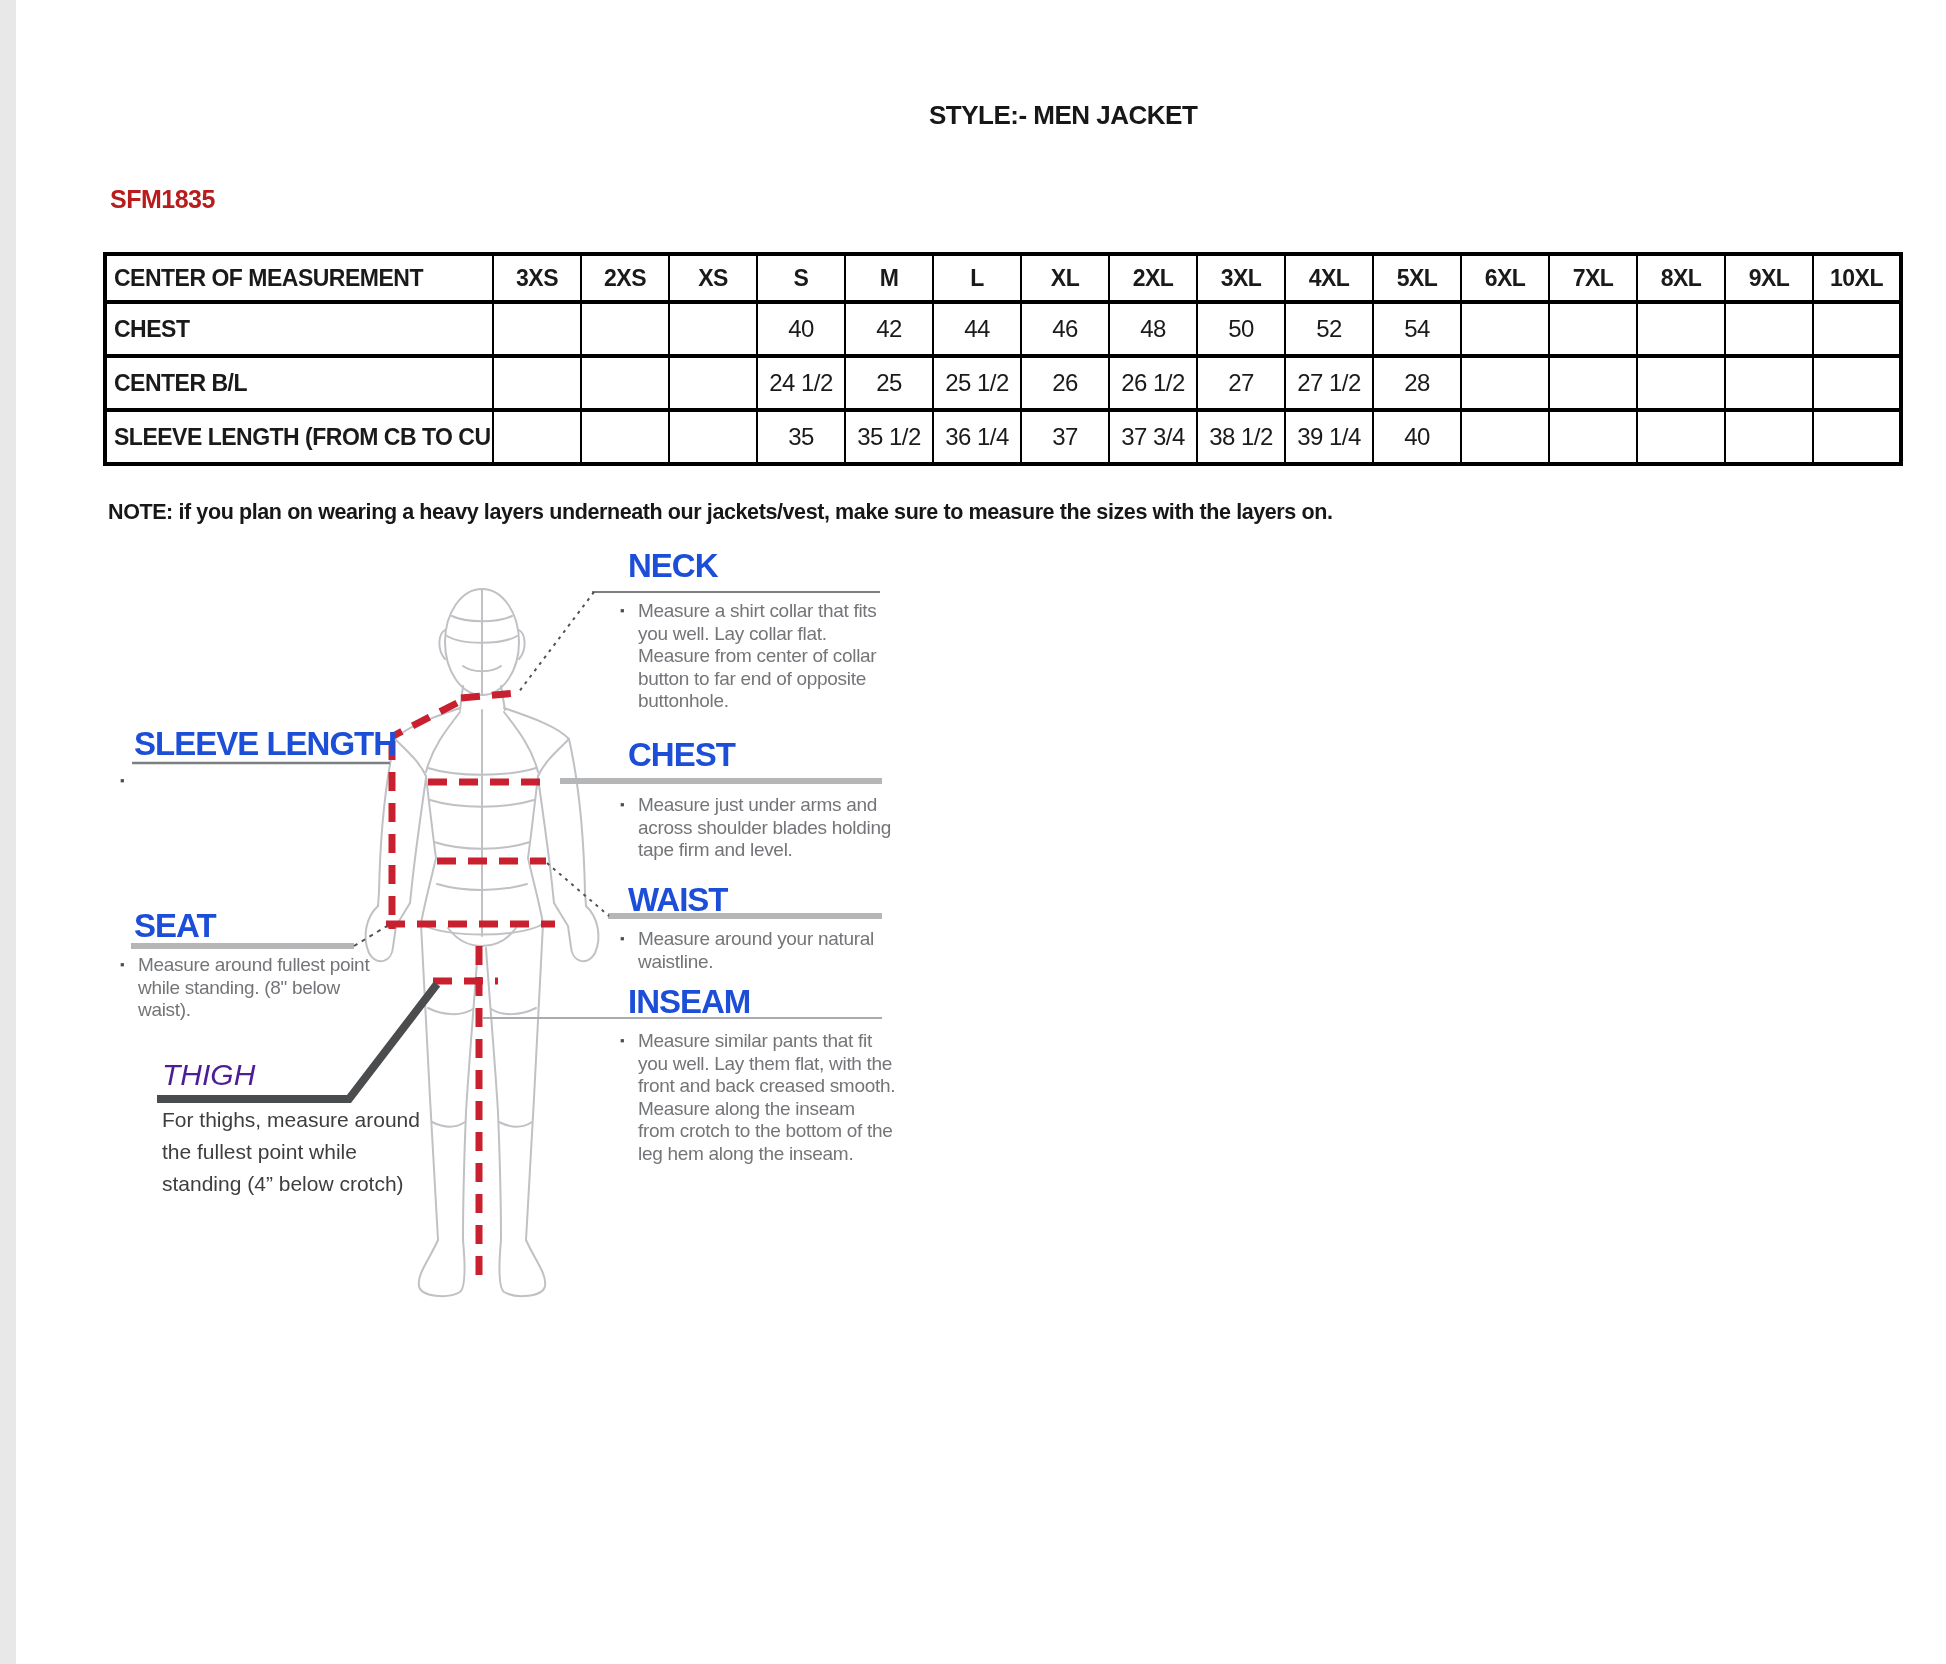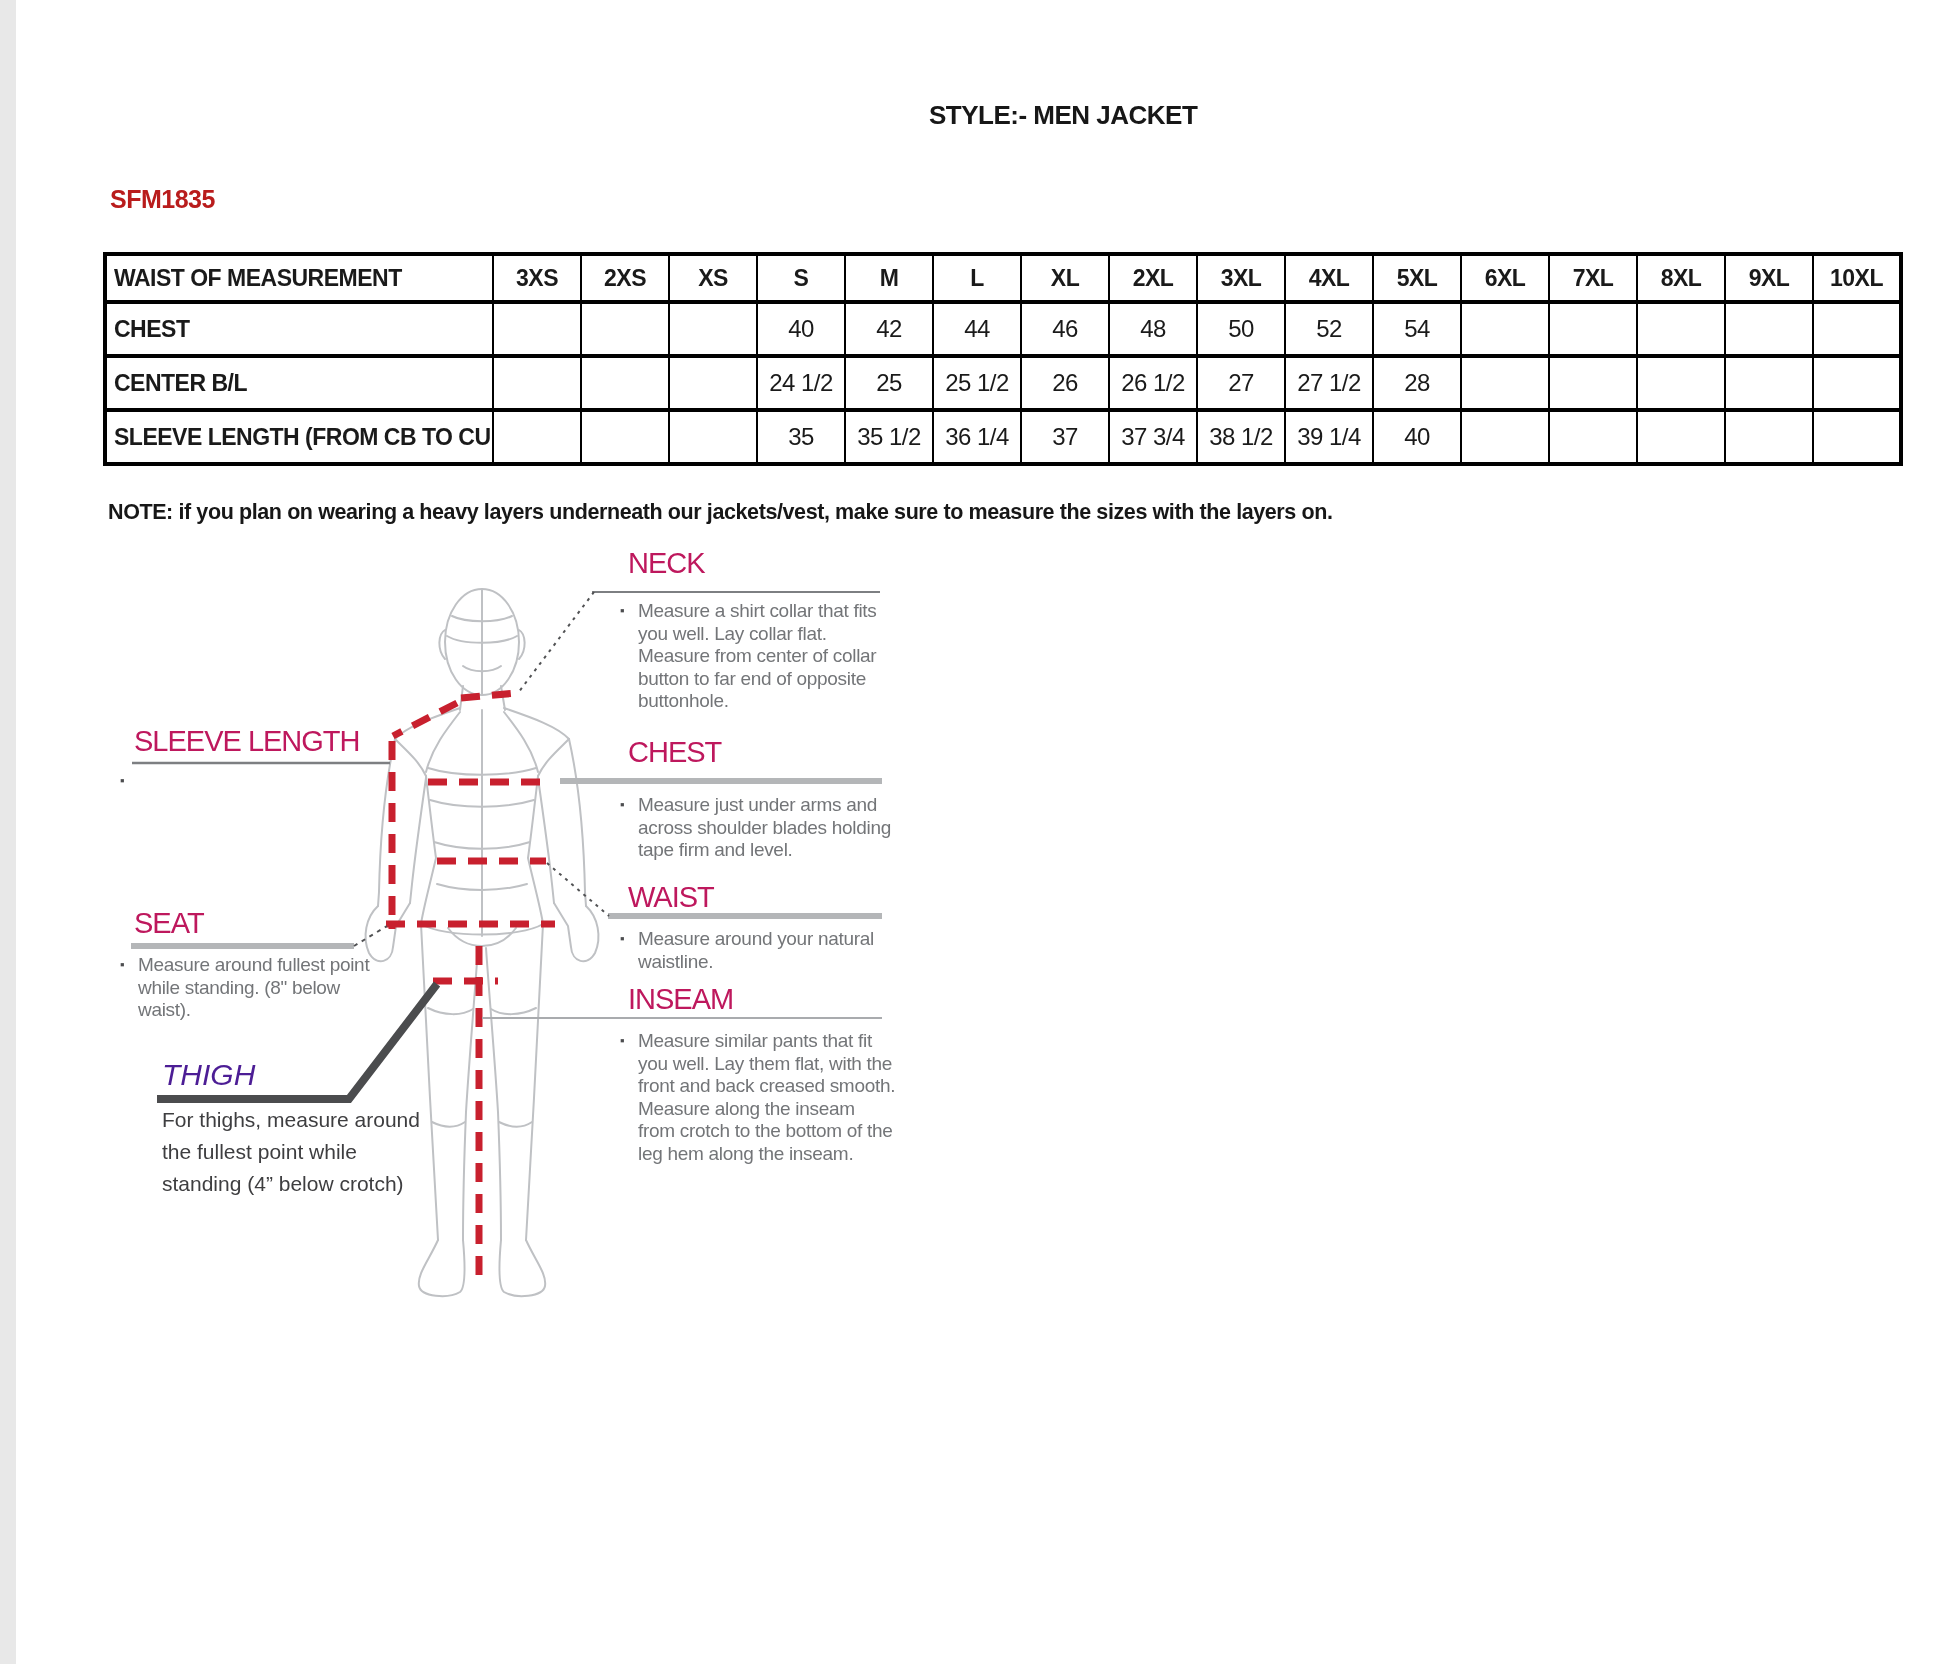--- a/index.html
+++ b/index.html
@@ -34,21 +34,21 @@
   table.size-table tbody td{ font-weight:normal; font-size:24px; }
   
   .note-line{
     position:absolute; left:92px; top:500px; white-space:nowrap;
     font-size:21.5px; font-weight:bold; letter-spacing:-0.4px; color:#171717;
   }
   
   .diagram-svg{ position:absolute; left:0; top:0; }
   .ghead{
     position:absolute; white-space:nowrap;
-    font-size:29px; font-weight:normal; letter-spacing:-1px; color:#be185d;
+    font-size:33px; font-weight:bold; letter-spacing:-1px; color:#1d4ed8;
   }
   .ghead.dark{ color:#4c1d95; letter-spacing:0; font-weight:normal; font-size:30px;font-style:italic; }
   .gbody{
     position:absolute; font-size:19px; line-height:22.5px; letter-spacing:-0.3px;
     color:#737578;
   }
   .gbody.hasbullet{ padding-left:18px; }
   .gbody .bullet{
     position:absolute; left:0; top:2px; font-size:13px; color:#4c4d4f; line-height:18px;
   }
@@ -81,21 +81,21 @@
         <col>
         <col>
         <col>
         <col>
         <col>
         <col>
         <col>
       </colgroup>
       <thead>
         <tr>
-          <th class="poml">WAIST OF MEASUREMENT</th>
+          <th class="poml">CENTER OF MEASUREMENT</th>
           <th>3XS</th>
           <th>2XS</th>
           <th>XS</th>
           <th>S</th>
           <th>M</th>
           <th>L</th>
           <th>XL</th>
           <th>2XL</th>
           <th>3XL</th>
           <th>4XL</th>

